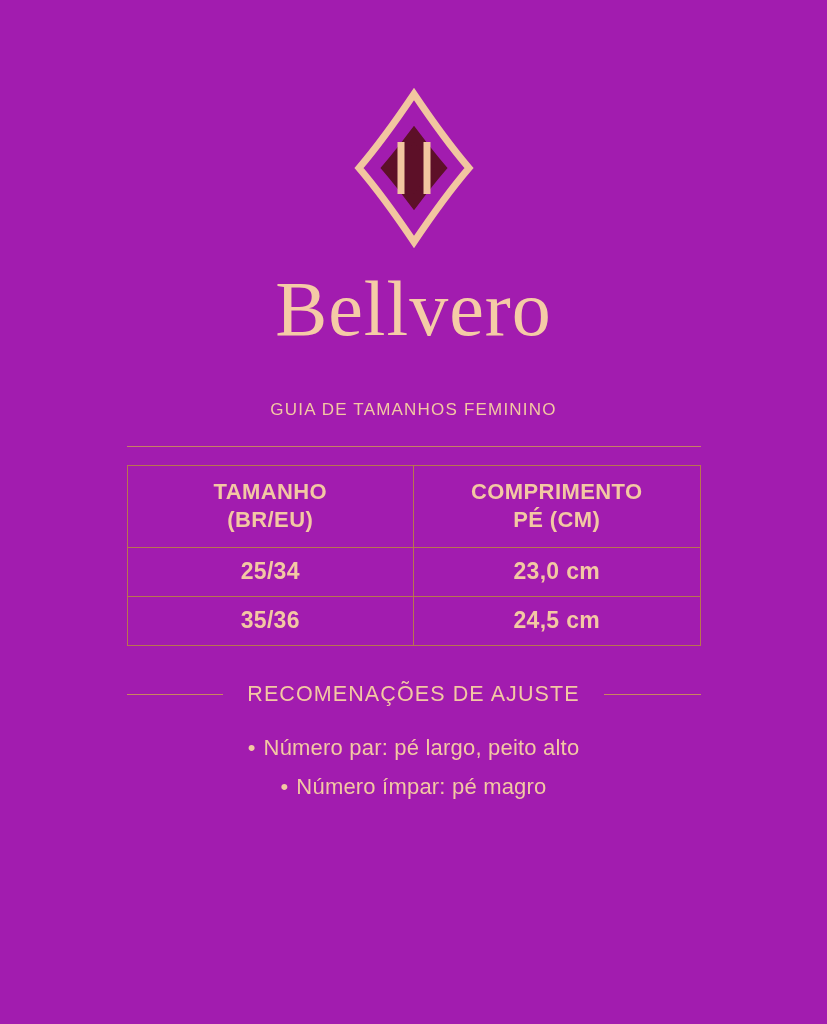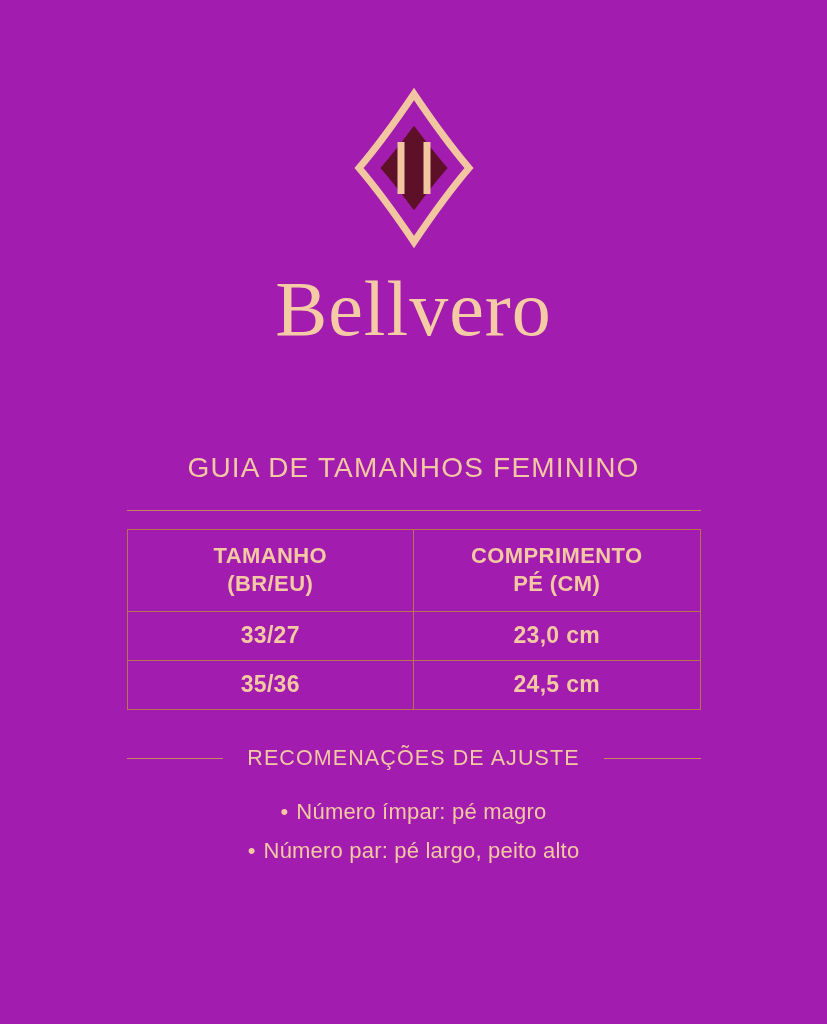--- a/index.html
+++ b/index.html
@@ -42,22 +42,22 @@
     font-family: "Liberation Serif", serif;
     font-size: 78px;
     line-height: 1;
     letter-spacing: 1px;
     color: #f5cba6;
     font-weight: 400;
   }
 
   
   .guide-title {
-    margin-top: 104px;
-    font-size: 28px;
+    margin-top: 52px;
+    font-size: 17px;
     letter-spacing: 1.2px;
     color: #f3c8a3;
     text-align: right;
   }
 
   .rule {
     width: 574px;
     height: 1px;
     background: #c9865f;
     margin-top: 26px;
@@ -157,38 +157,38 @@
           <div>(BR/EU)</div>
         </th>
         <th>
           <div>COMPRIMENTO</div>
           <div>PÉ (CM)</div>
         </th>
       </tr>
     </thead>
     <tbody>
       <tr>
-        <td>33/27</td>
+        <td>25/34</td>
         <td>23,0 cm</td>
       </tr>
       <tr>
         <td>35/36</td>
         <td>24,5 cm</td>
       </tr>
     </tbody>
   </table>
 
   <div class="rec-heading">
     <span class="line"></span>
     <span class="txt">RECOMENAÇÕES DE AJUSTE</span>
     <span class="line"></span>
   </div>
 
   <ul class="rec-list">
     <li>
-      <span class="bullet">•</span><span>Número ímpar: pé magro</span>
+      <span class="bullet">•</span><span>Número par: pé largo, peito alto</span>
     </li>
     <li>
-      <span class="bullet">•</span><span>Número par: pé largo, peito alto</span>
+      <span class="bullet">•</span><span>Número ímpar: pé magro</span>
     </li>
   </ul>
 
 </div>
 
 </body></html>

